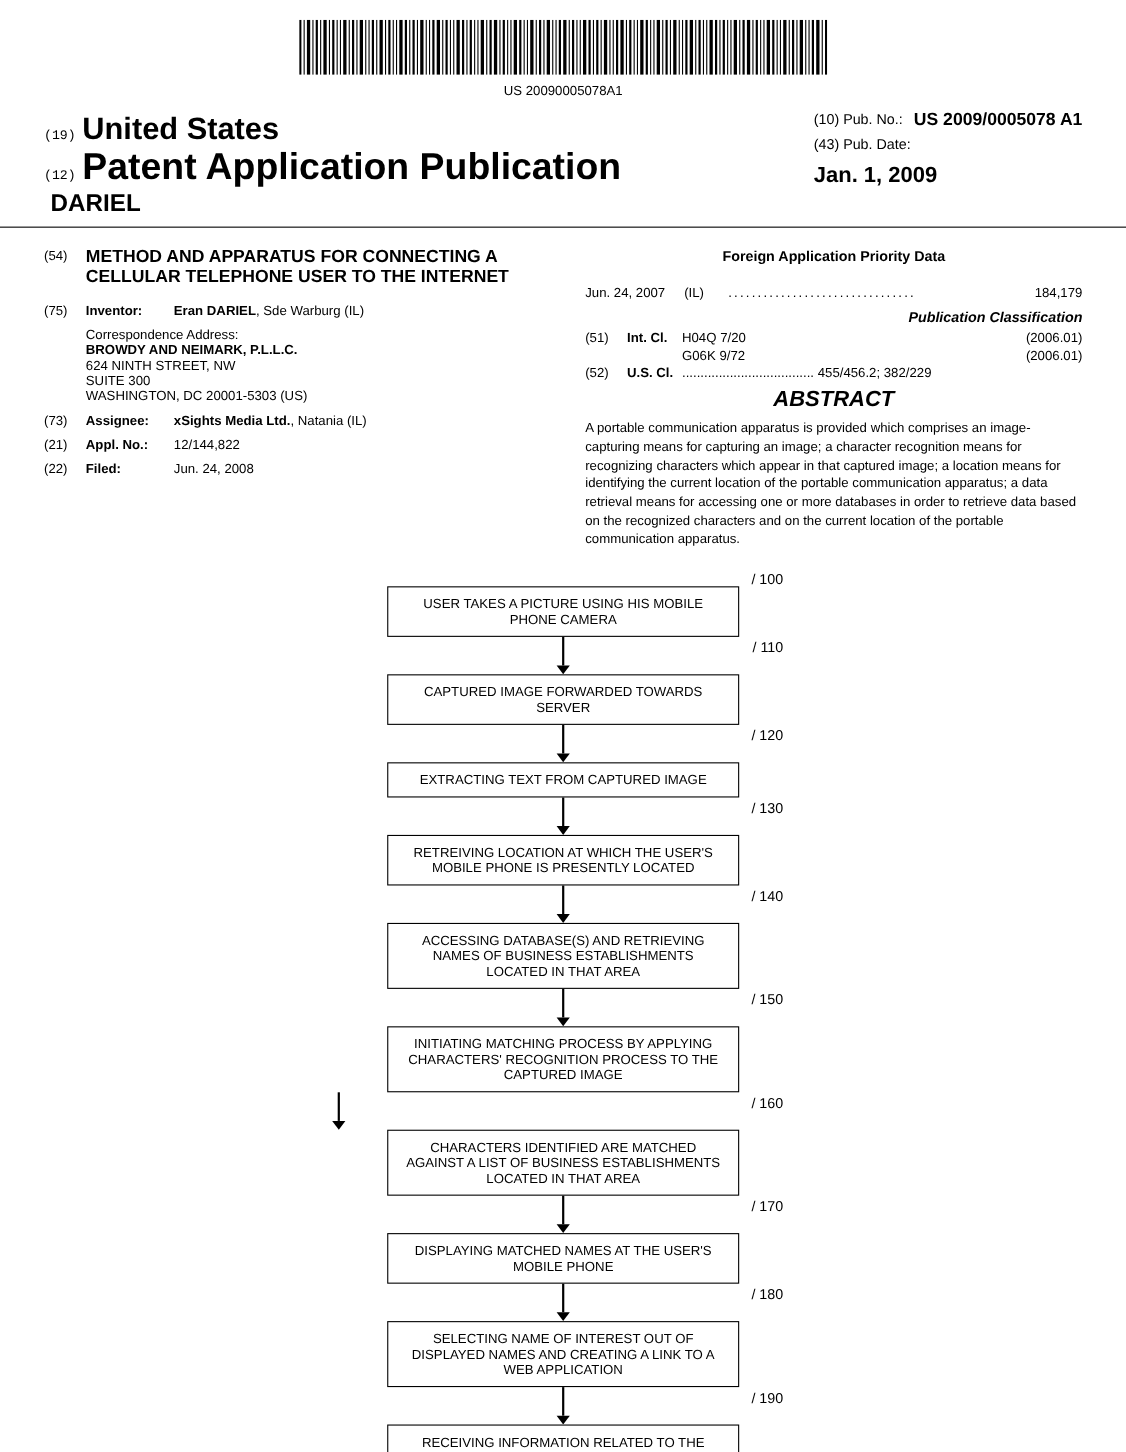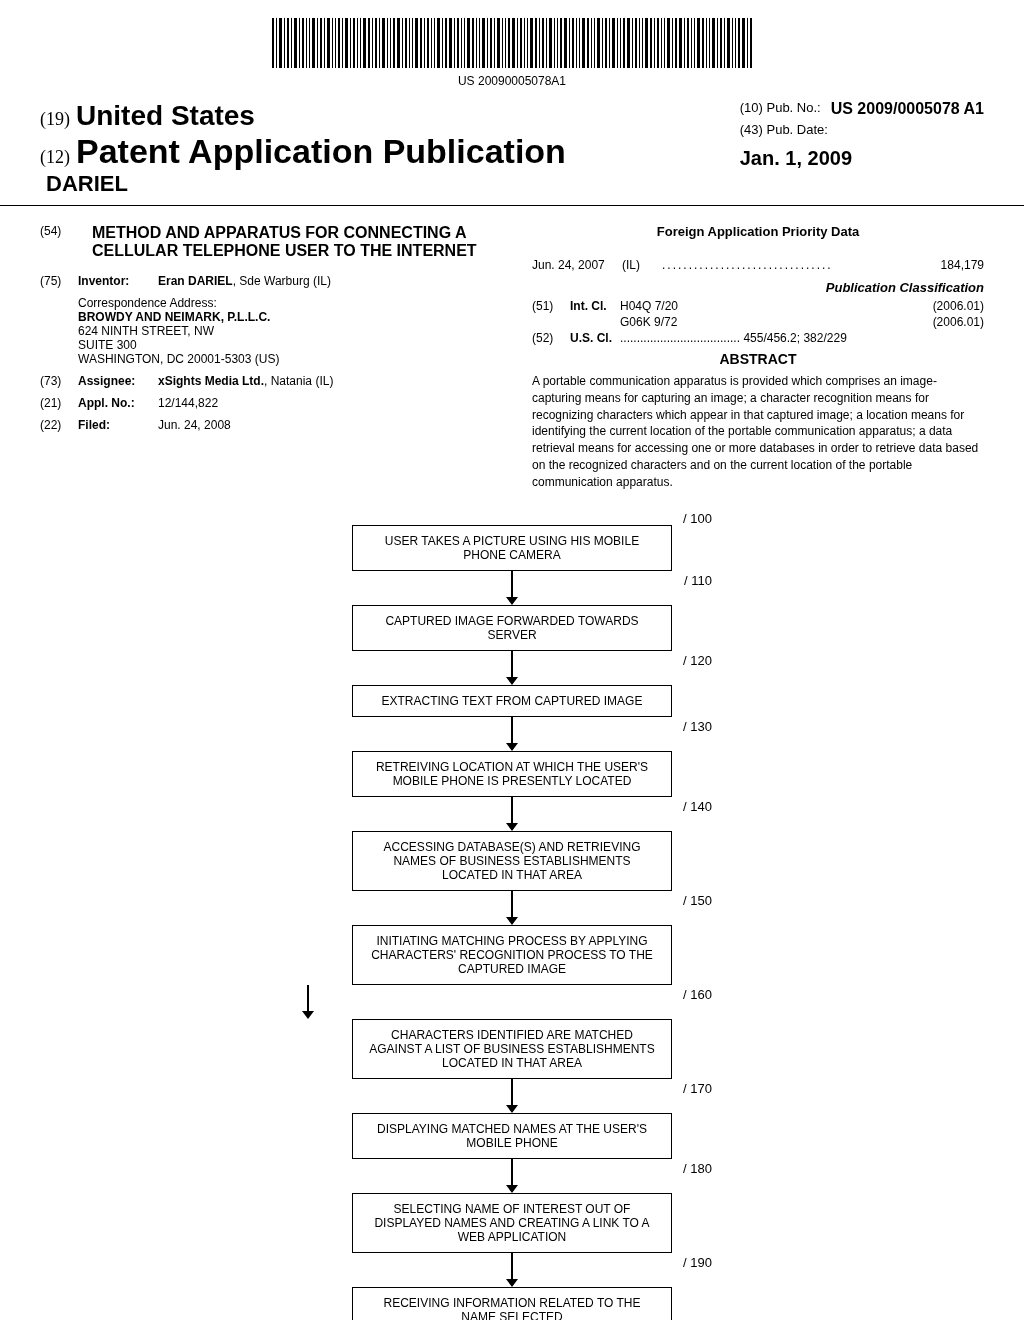--- a/index.html
+++ b/index.html
@@ -26,22 +26,22 @@
       margin-top: 2px;
     }
 
     
     .header-section {
       padding: 8px 40px 0 40px;
       display: flex;
       flex-direction: column;
     }
     .us-label {
-      font-size: 18px;
-      font-family: Liberation Serif, serif;
+      font-size: 12px;
+      font-family: Liberation Mono, monospace;
       margin-bottom: 2px;
     }
     .united-states {
       font-size: 28px;
       font-weight: bold;
       font-family: Arial, sans-serif;
     }
     .patent-app-pub {
       font-size: 34px;
       font-weight: bold;
@@ -114,21 +114,20 @@
       font-family: Arial, sans-serif;
       flex: 1;
     }
     .field-content b {
       font-weight: bold;
     }
 
     .title-block {
       display: flex;
       margin-bottom: 14px;
-      gap: 14px;
     }
     .title-num {
       width: 38px;
       min-width: 38px;
       font-family: Arial, sans-serif;
       font-size: 12px;
     }
     .title-text {
       font-weight: bold;
       font-size: 16px;
@@ -186,24 +185,25 @@
       font-size: 12px;
       font-family: Arial, sans-serif;
       margin-bottom: 6px;
     }
     .us-cl-num { width: 38px; }
     .us-cl-label { font-weight: bold; width: 50px; }
     .us-cl-val { flex: 1; }
 
     .abstract-title {
       font-weight: bold;
-      font-size: 14px;
+      font-size: 20px;
       font-family: Arial, sans-serif;
       text-align: center;
       margin: 4px 0 6px 0;
+      font-style: italic;
     }
     .abstract-text {
       font-size: 12px;
       font-family: Arial, sans-serif;
       line-height: 1.4;
     }
 
     
     .flowchart-section {
       padding: 10px 40px 20px 40px;

